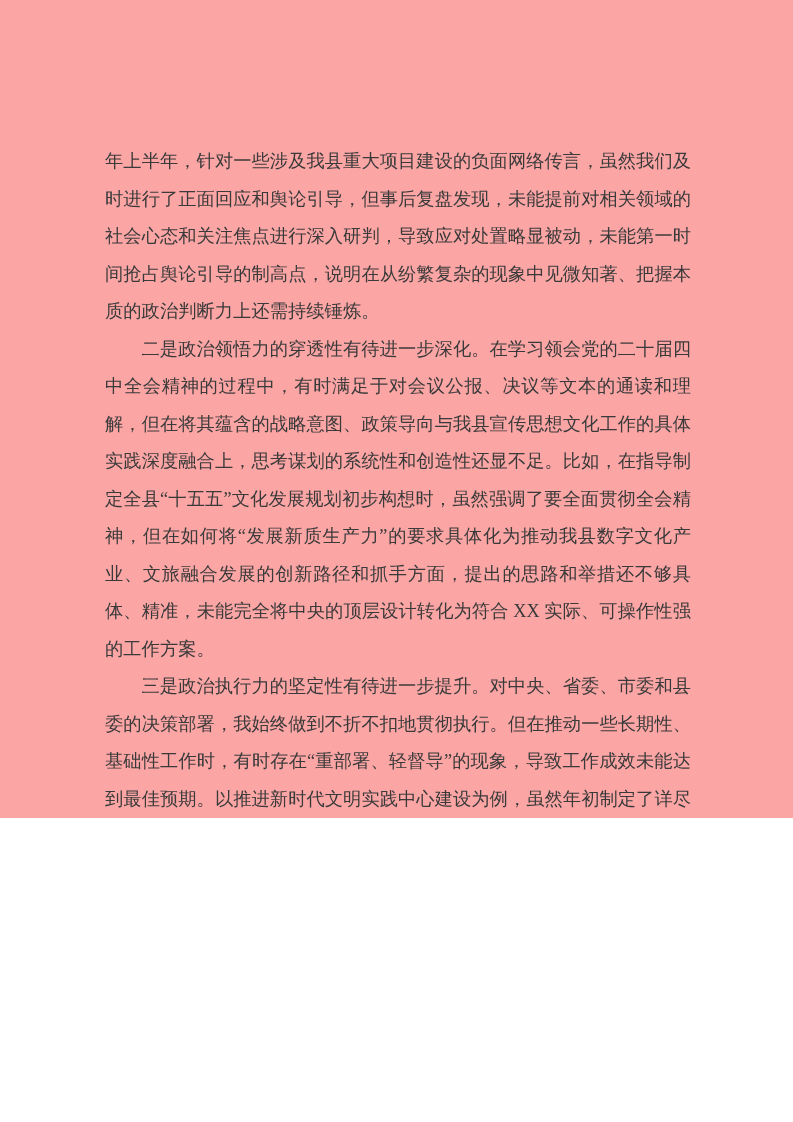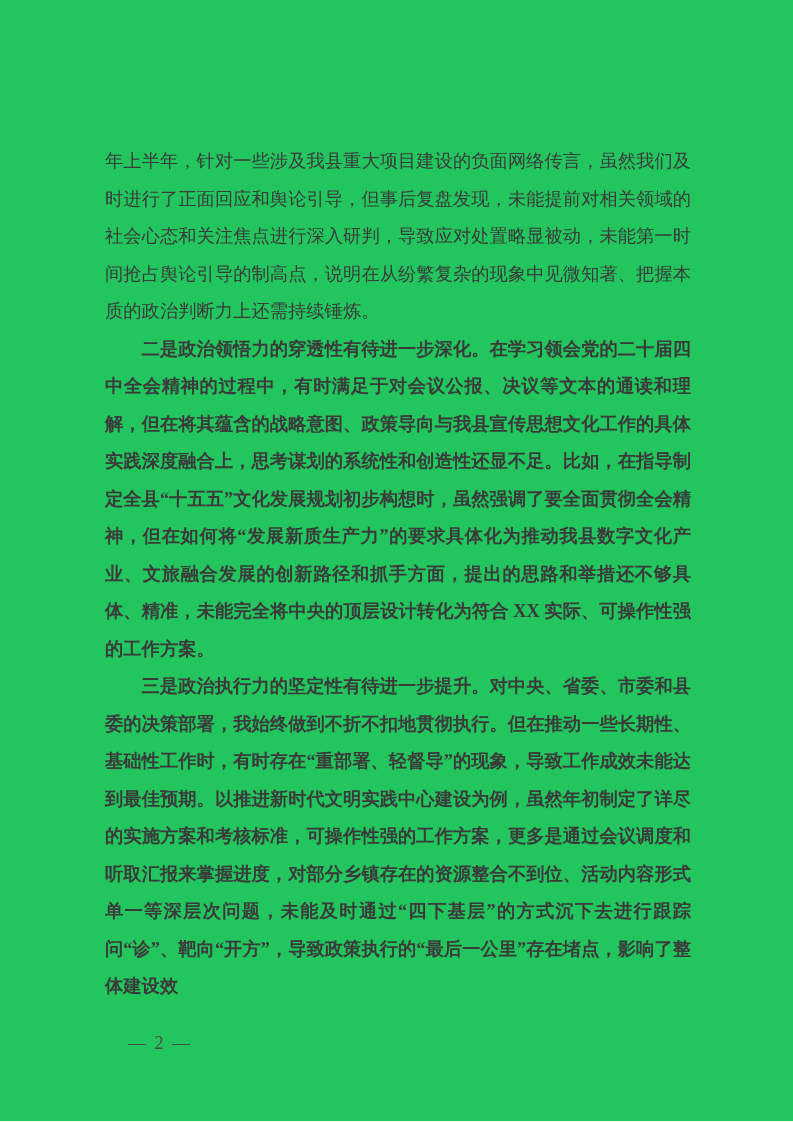--- a/index.html
+++ b/index.html
@@ -4,22 +4,22 @@
 <style>
   * { box-sizing: border-box; }
   html, body {
     margin: 0;
     padding: 0;
     background: #ffffff;
   }
   .page {
     position: relative;
     width: 793px;
-    height: 1121px;
-    background: #22c55e;
+    height: 818px;
+    background: #fca5a5;
     overflow: hidden;
     font-family: "Liberation Serif", "DejaVu Serif", serif;
     color: #3a3a3a;
   }
   .body-text {
     position: absolute;
     left: 105px;
     top: 143px;
     width: 586px;
   }
@@ -28,21 +28,20 @@
     padding: 0;
     font-size: 18.25px;
     line-height: 37.5px;
     text-align: justify;
     text-justify: inter-ideograph;
     letter-spacing: 0.05px;
     font-weight: 400;
   }
   .para.indent {
     text-indent: 2em;
-    font-weight: bold;
   }
   .footer {
     position: absolute;
     left: 128px;
     top: 1028px;
     height: 30px;
     display: flex;
     align-items: center;
   }
   .page-number {

